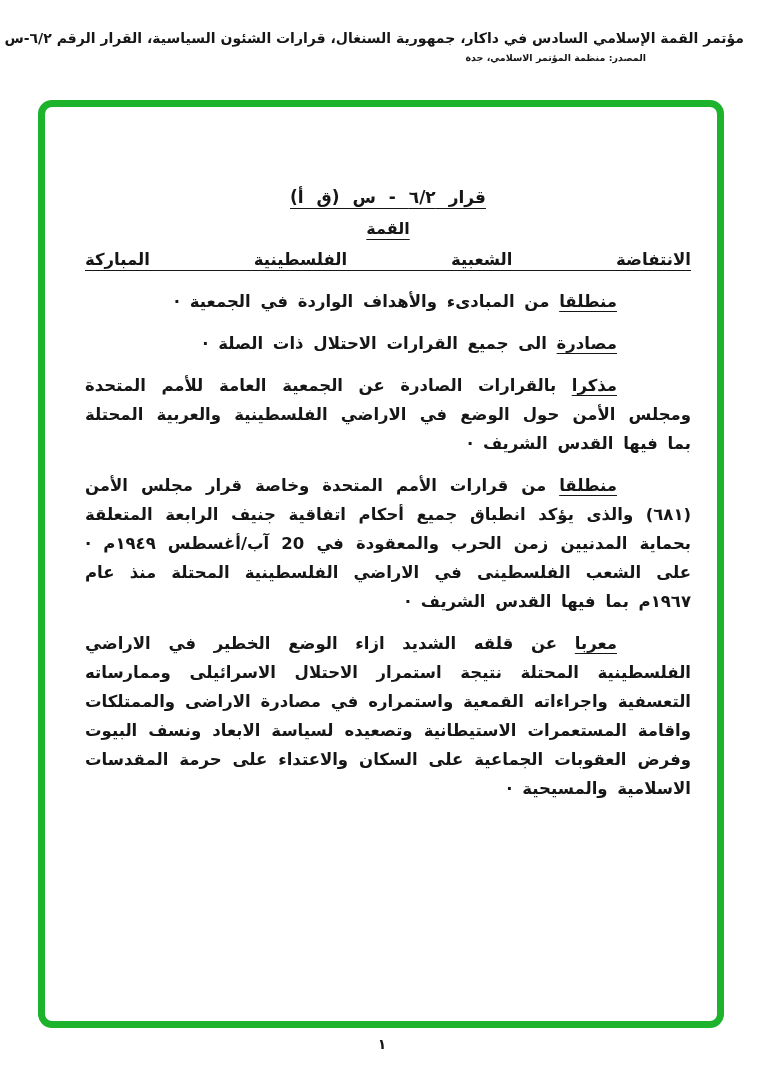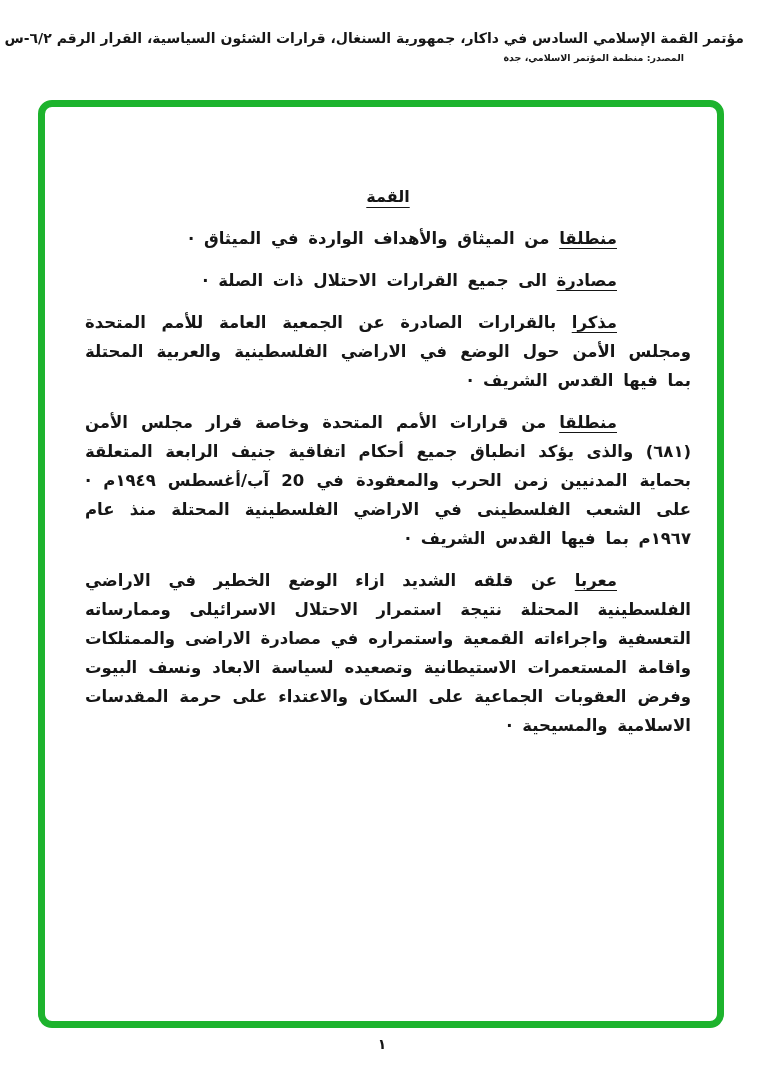--- a/index.html
+++ b/index.html
@@ -12,21 +12,21 @@
     color:#161616;
   }
   .page-header { direction:rtl; }
   .header-line1 {
     padding:30px 20px 0 0;
     text-align:right;
     font-size:14px; font-weight:bold;
     white-space:nowrap;
   }
   .header-line2 {
-    padding:6px 80px 0 0;
+    padding:6px 118px 0 0;
     text-align:right;
     font-size:9.5px; font-weight:bold;
   }
   .doc-frame {
     position:absolute;
     left:38px; top:100px;
     width:686px; height:928px;
     box-sizing:border-box;
     border:7px solid #1db32d;
     border-radius:14px;
@@ -73,25 +73,27 @@
 
 <div class="page-header">
   <div class="header-line1">مؤتمر القمة الإسلامي السادس في داكار، جمهورية السنغال، قرارات الشئون السياسية، القرار الرقم ٦/٢-س (ق أ)</div>
   <div class="header-line2">المصدر: منظمة المؤتمر الاسلامي، جدة</div>
 </div>
 
 <div class="doc-frame">
   <div class="doc-content">
 
     <div class="res-title">
+      <div class="title-l1">قرار ٦/٢ - س (ق أ)</div>
       <div class="title-l2">القمة</div>
+      <div class="title-l3">الانتفاضة الشعبية الفلسطينية المباركة</div>
     </div>
 
 
-    <p class="para"><span class="lead-word">منطلقا</span><span> من الميثاق والأهداف الواردة في الميثاق ·</span></p>
+    <p class="para"><span class="lead-word">منطلقا</span><span> من المبادىء والأهداف الواردة في الجمعية ·</span></p>
 
     <p class="para"><span class="lead-word">مصادرة</span><span> الى جميع القرارات الاحتلال ذات الصلة ·</span></p>
 
     <p class="para"><span class="lead-word">مذكرا</span><span> بالقرارات الصادرة عن الجمعية العامة للأمم المتحدة ومجلس الأمن حول الوضع في الاراضي الفلسطينية والعربية المحتلة بما فيها القدس الشريف ·</span></p>
 
     <p class="para"><span class="lead-word">منطلقا</span><span> من قرارات الأمم المتحدة وخاصة قرار مجلس الأمن (٦٨١) والذى يؤكد انطباق جميع أحكام اتفاقية جنيف الرابعة المتعلقة بحماية المدنيين زمن الحرب والمعقودة في 20 آب/أغسطس ١٩٤٩م · على الشعب الفلسطينى في الاراضي الفلسطينية المحتلة منذ عام ١٩٦٧م بما فيها القدس الشريف ·</span></p>
 
     <p class="para"><span class="lead-word">معربا</span><span> عن قلقه الشديد ازاء الوضع الخطير في الاراضي الفلسطينية المحتلة نتيجة استمرار الاحتلال الاسرائيلى وممارساته التعسفية واجراءاته القمعية واستمراره في مصادرة الاراضى والممتلكات واقامة المستعمرات الاستيطانية وتصعيده لسياسة الابعاد ونسف البيوت وفرض العقوبات الجماعية على السكان والاعتداء على حرمة المقدسات الاسلامية والمسيحية ·</span></p>
 
   </div>

